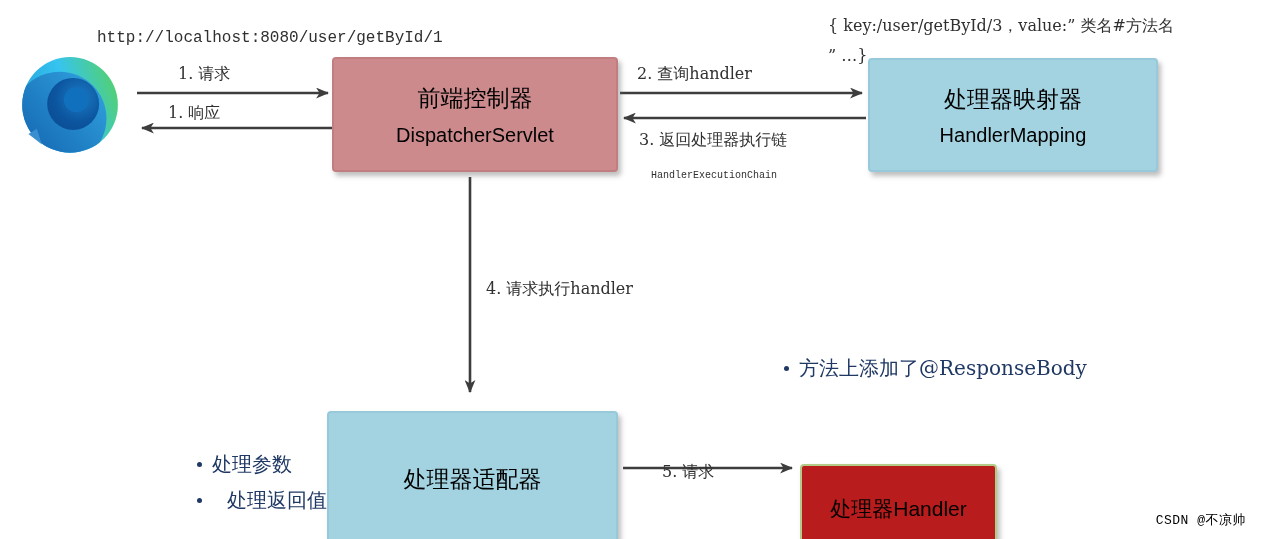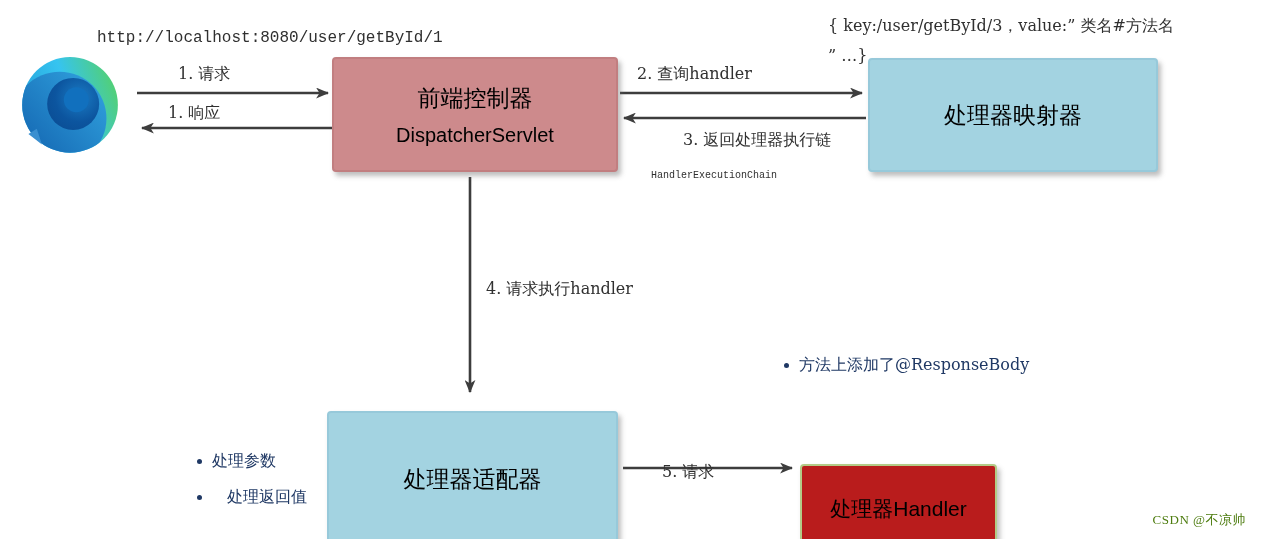--- a/index.html
+++ b/index.html
@@ -20,26 +20,26 @@
           box-shadow:3px 4px 5px rgba(110,110,110,.45); color:#000; }
   .node .zh { font-size:23px; line-height:1.5; }
   .node .en { font-size:20px; line-height:1.25;margin-top:7px; }
   .node .single { font-size:21px; }
   .pink  { background:#cd8a8c; border:2px solid #c17e80; }
   .blue  { background:#a3d3e1; border:2px solid #97c9da; }
   .green { background:#b91c1c; border:2px solid #b3cb87;margin-top:41px; }
 
   
   .bullet { position:absolute; display:flex; align-items:center; gap:10px;
-            color:#1f3864; font-family:"DejaVu Serif", serif; font-size:16px;
+            color:#1f3864; font-family:"DejaVu Serif", serif; font-size:20px;
             white-space:nowrap; }
   .dot { width:5px; height:5px; border-radius:50%; background:#1f3864; flex:0 0 auto; }
 
-  .watermark { position:absolute; right:22px; bottom:10px; color:#4d7c0f;
-               font-size:13px; font-family:Liberation Serif, serif;
+  .watermark { position:absolute; right:22px; bottom:10px; color:#000000;
+               font-size:13px; font-family:Liberation Mono, monospace;
                letter-spacing:.5px; }
 
   .arrows { position:absolute; left:0; top:0; width:1268px; height:539px;
             pointer-events:none; }
 
   .edge-logo { position:absolute; left:17px; top:55px; width:104px; height:104px; }
 </style>
 </head>
 <body>
 
@@ -91,32 +91,33 @@
     <line x1="332" y1="128" x2="142" y2="128" stroke="#3d3d3d" stroke-width="2.6" marker-end="url(#ah)"></line>
     <line x1="620" y1="93" x2="862" y2="93" stroke="#3d3d3d" stroke-width="2.6" marker-end="url(#ah)"></line>
     <line x1="866" y1="118" x2="624" y2="118" stroke="#3d3d3d" stroke-width="2.6" marker-end="url(#ah)"></line>
     <line x1="470" y1="177" x2="470" y2="392" stroke="#3d3d3d" stroke-width="2.6" marker-end="url(#ah)"></line>
     <line x1="623" y1="468" x2="792" y2="468" stroke="#3d3d3d" stroke-width="2.6" marker-end="url(#ah)"></line>
   </svg>
 
   <div class="abs annot" style="left:178px; top:64px;">1. 请求</div>
   <div class="abs annot" style="left:168px; top:103px;">1. 响应</div>
   <div class="abs annot" style="left:637px; top:64px;">2. 查询handler</div>
-  <div class="abs annot" style="left:683px; top:130px;">3. 返回处理器执行链</div>
+  <div class="abs annot" style="left:639px; top:130px;">3. 返回处理器执行链</div>
   <div class="abs annot mono" style="left:651px; top:162px; font-size:10px;">HandlerExecutionChain</div>
   <div class="abs annot" style="left:486px; top:279px;">4. 请求执行handler</div>
   <div class="abs annot" style="left:662px; top:426px;margin-top:36px;">5. 请求</div>
 
   <div class="node pink" style="left:332px; top:57px; width:286px; height:115px;">
     <div class="zh">前端控制器</div>
     <div class="en">DispatcherServlet</div>
   </div>
 
   <div class="node blue" style="left:868px; top:58px; width:290px; height:114px;">
     <div class="zh">处理器映射器</div>
+    <div class="en">HandlerMapping</div>
   </div>
 
   <div class="node blue" style="left:327px; top:411px; width:291px; height:137px;">
     <div class="zh">处理器适配器</div>
   </div>
 
   <div class="node green" style="left:800px; top:423px; width:197px; height:89px;">
     <div class="single">处理器Handler</div>
   </div>
 

